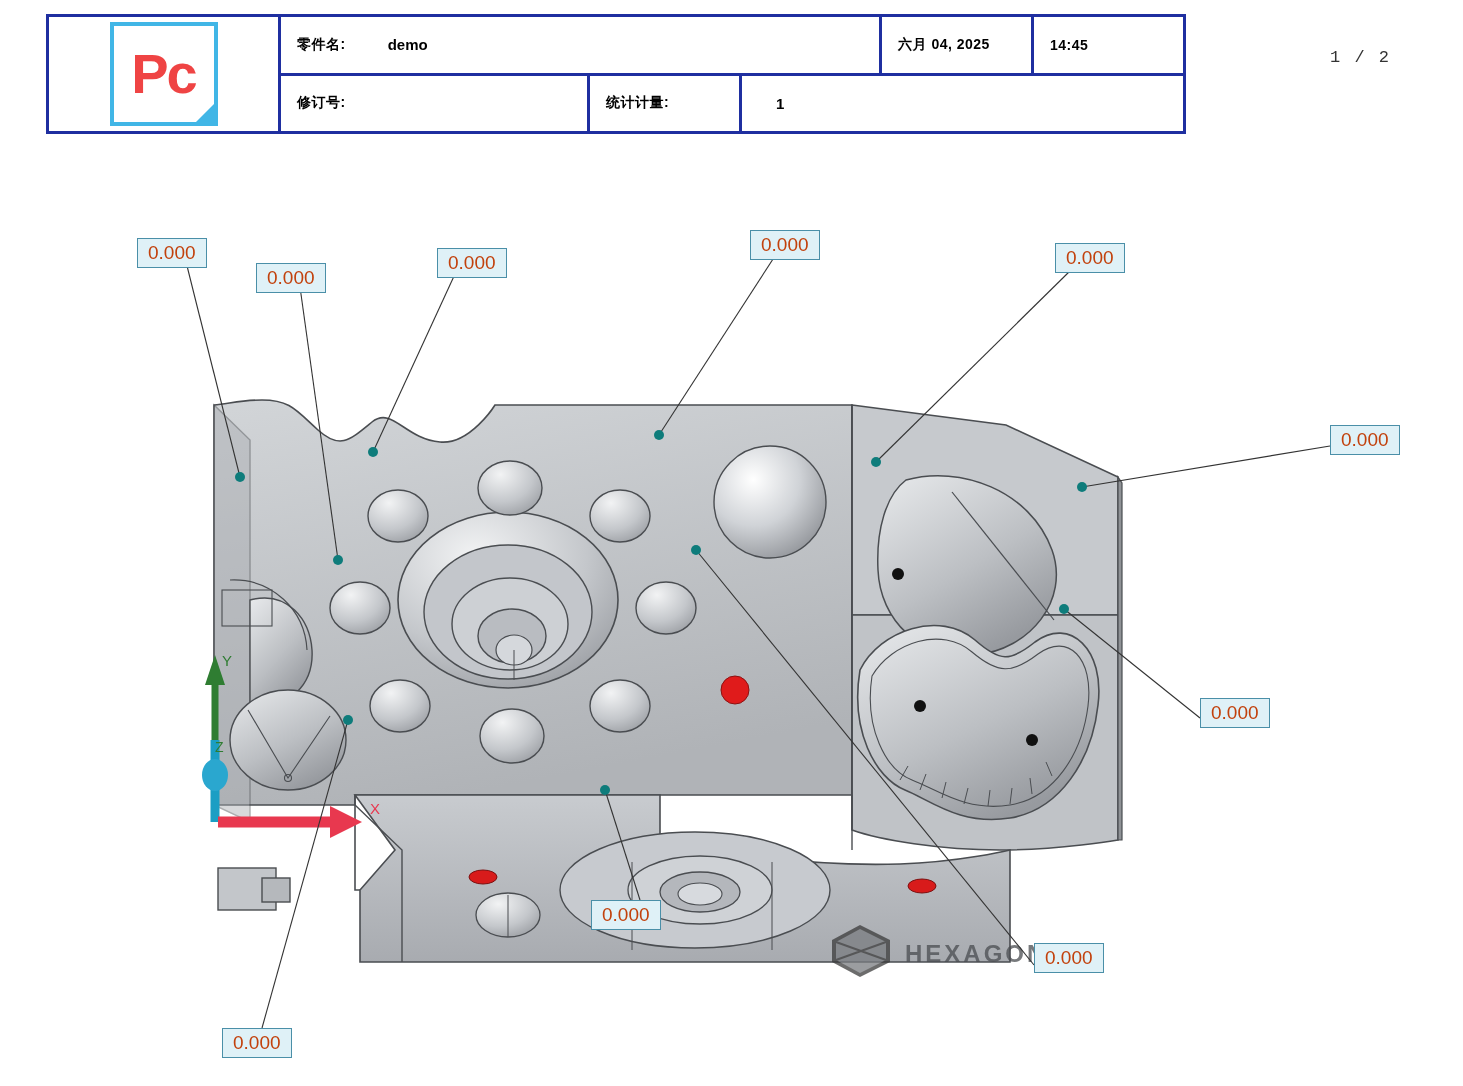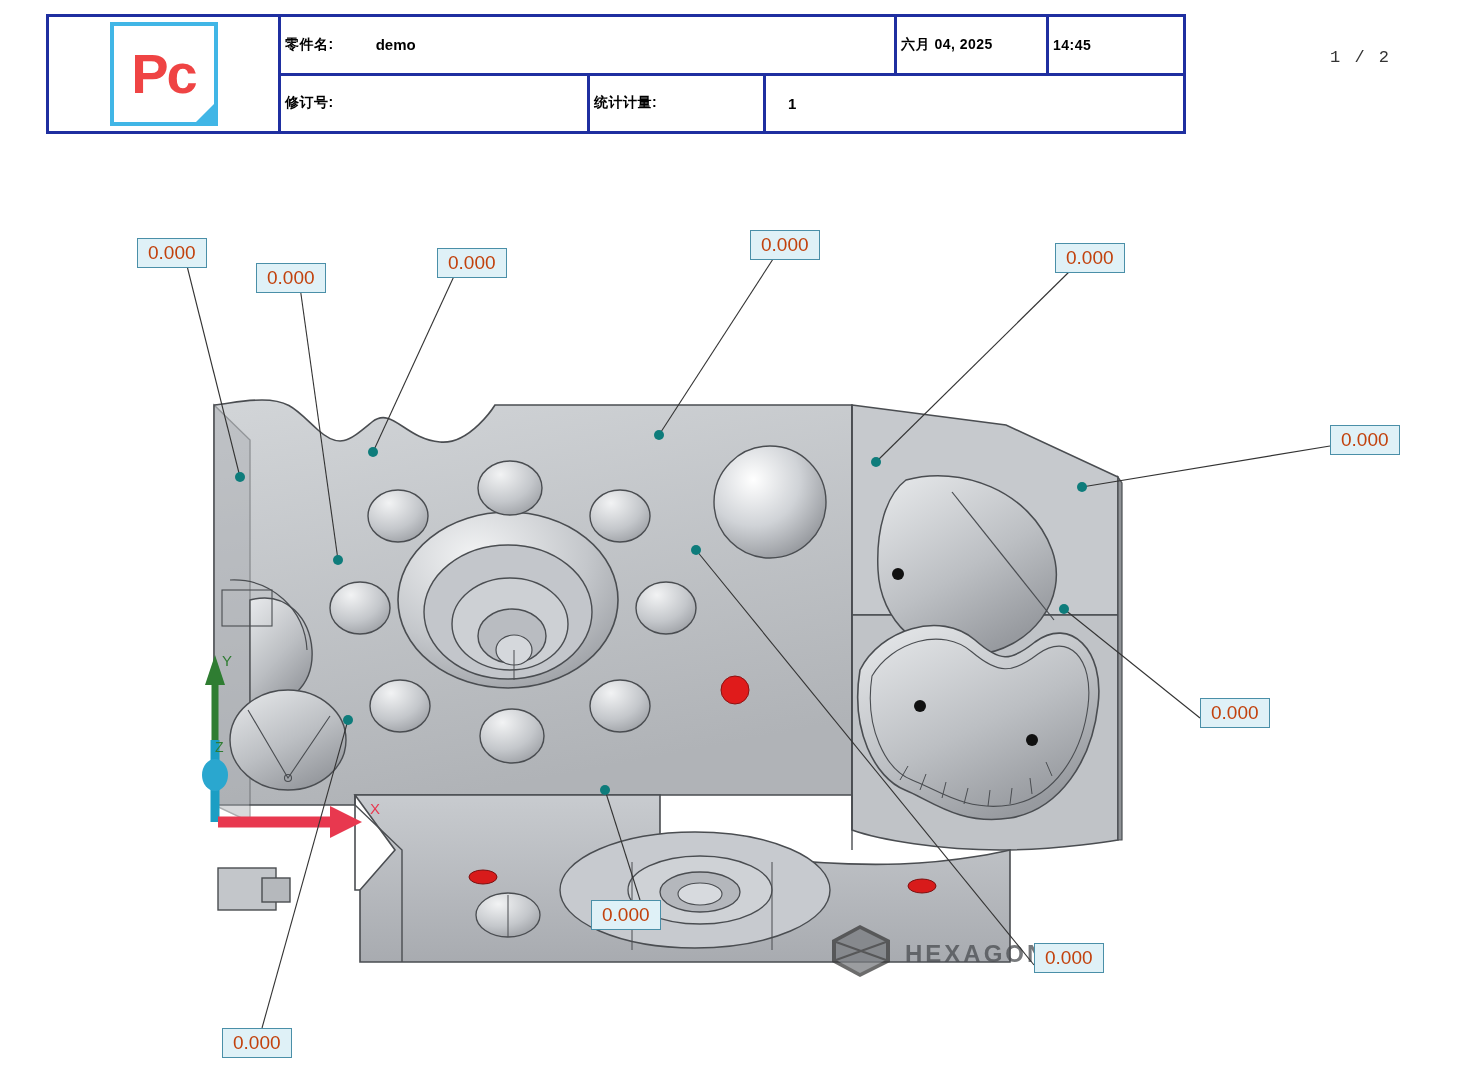--- a/index.html
+++ b/index.html
@@ -69,21 +69,21 @@
     flex: 1;
     display: flex;
   }
   .row.top {
     border-bottom: 3px solid #1f2fa0;
   }
   .cell {
     box-sizing: border-box;
     display: flex;
     align-items: center;
-    padding-left: 4px;
+    padding-left: 16px;
     font-size: 15px;
     color: #000;
     position: relative;
   }
   .cell + .cell {
     border-left: 3px solid #1f2fa0;
   }
   .lbl {
     font-weight: bold;
     font-size: 14px;
@@ -93,25 +93,25 @@
     margin-left: 42px;
     font-weight: bold;
     font-size: 15px;
   }
   .val.small {
     font-weight: normal;
     margin-left: 42px;
     font-size: 15px;
   }
   .c-partname { width: 598px; }
-  .c-date     { width: 152px; margin-left: 15px; }
+  .c-date     { width: 152px; }
   .c-time     { flex: 1; }
   .c-rev      { width: 306px; }
   .c-serial   { width: 292px; }
-  .c-count    { width: 176px; }
+  .c-count    { width: 152px; }
   .c-countval { flex: 1; }
 
   #page-number {
     position: absolute;
     left: 1330px;
     top: 48px;
     font-size: 17px;
     color: #333;
     font-family: "Liberation Mono", monospace;
     letter-spacing: 2px;

